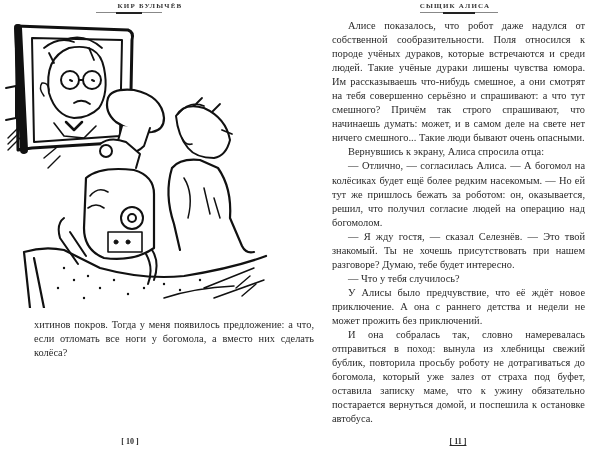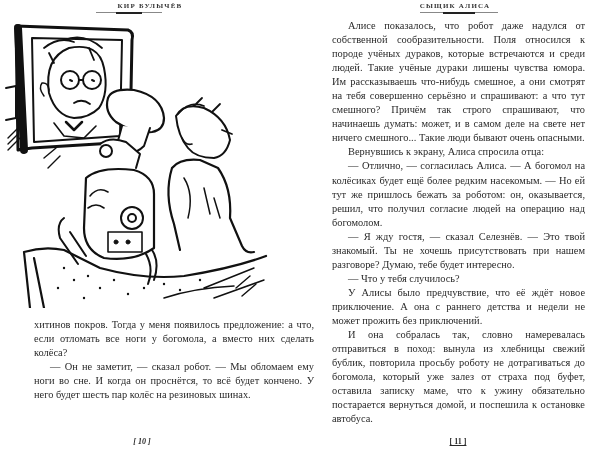--- a/index.html
+++ b/index.html
@@ -91,24 +91,23 @@
       <circle cx="196" cy="262" r="1.2"></circle>
         <circle cx="54" cy="270" r="1.2"></circle>
         <circle cx="80" cy="280" r="1.2"></circle>
     </g>
 
     <path d="M4 120 L14 110 M4 126 L14 116 M4 132 L16 120 M40 140 L52 130 M44 150 L56 138 M232 270 L246 258 M238 278 L252 266" stroke-width="1.4"></path>
   </svg>
 
   <div class="text-block" style="left:6px;width:280px;top:318px;margin-left:28px;">
     <p>хитинов покров. Тогда у меня появилось предложение: а что, если отломать все ноги у богомола, а вместо них сделать колёса?</p>
-    <p class="indent">— Он не заметит, — сказал робот. — Мы обломаем ему ноги во сне. И когда он проснётся, то всё будет кончено. У него будет шесть пар колёс на резиновых шинах.</p>
   </div>
 
-  <div class="folio" style="left:112px;font-style:italic;">[ 10 ]</div>
+  <div class="folio" style="left:100px;">[ 10 ]</div>
 </div>
 
 <div class="page page-right">
   <div class="running-head" style="left:100px;width:110px;font-family:Liberation Serif, serif;">СЫЩИК АЛИСА</div>
   <div class="rule" style="left:120px;width:78px;top:12px;"></div>
 
   <div class="text-block" style="left:32px;width:253px;top:19px;">
     <p class="indent">Алисе показалось, что робот даже надулся от собственной сообразительности. Поля относился к породе учёных дураков, которые встречаются и среди людей. Такие учёные дураки лишены чувства юмора. Им рассказываешь что-нибудь смешное, а они смотрят на тебя совершенно серьёзно и спрашивают: а что тут смешного? Причём так строго спрашивают, что начинаешь думать: может, и в самом деле на свете нет ничего смешного... Такие люди бывают очень опасными.</p>
     <p class="indent">Вернувшись к экрану, Алиса спросила отца:</p>
     <p class="indent">— Отлично, — согласилась Алиса. — А богомол на колёсиках будет ещё более редким насекомым. — Но ей тут же пришлось бежать за роботом: он, оказывается, решил, что получил согласие людей на операцию над богомолом.</p>

